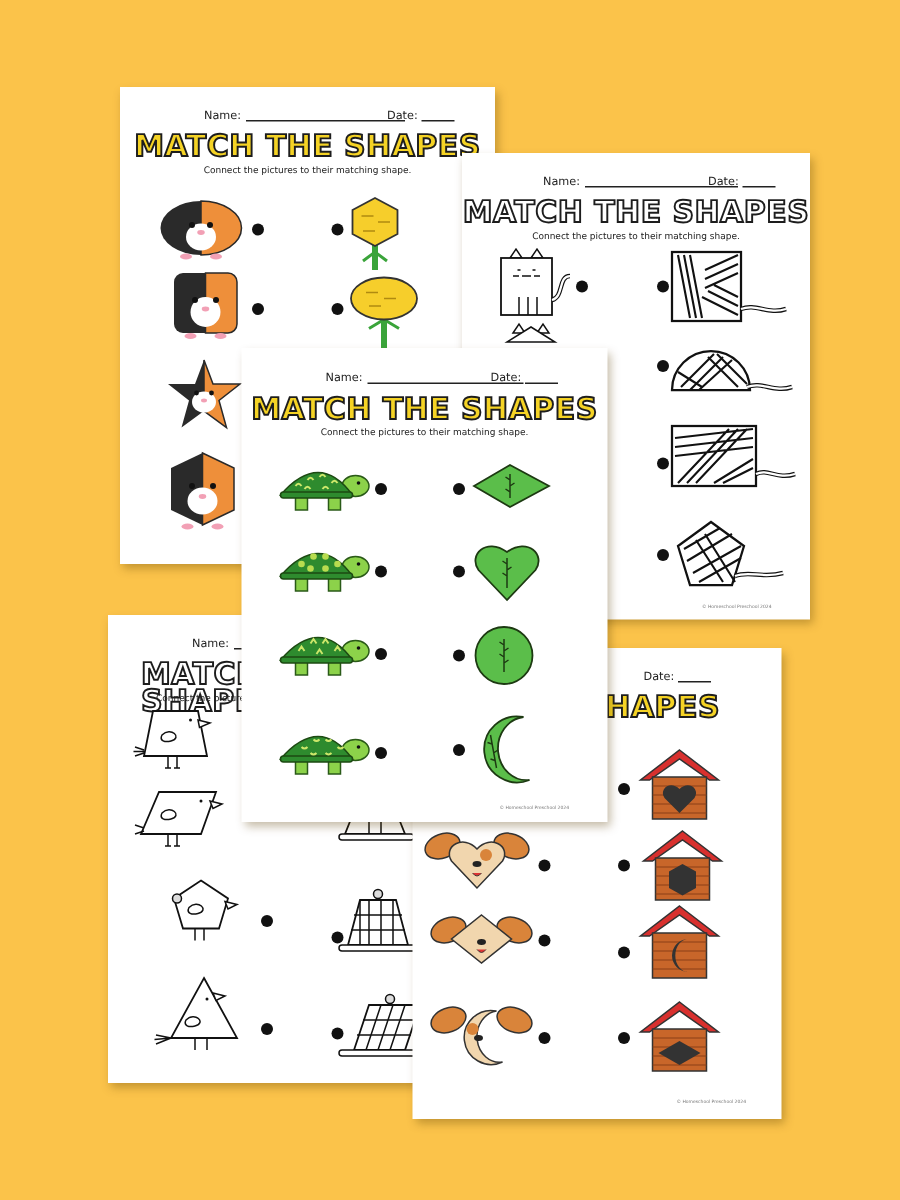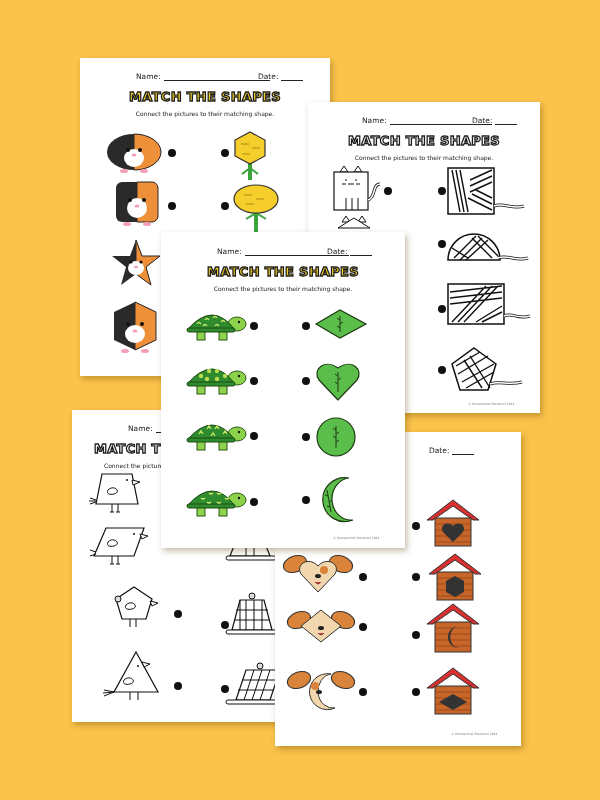--- a/index.html
+++ b/index.html
@@ -10,21 +10,21 @@
     box-shadow: 2px 3px 6px rgba(90,60,0,0.35);
     overflow: hidden;
   }
   .hdr { position: absolute; left: 0; right: 0; font-size: 7.5px; color: #222; }
   .hdr .name { position: absolute; padding-left: 42px; }
   .hdr .name-line { display: inline-block; border-bottom: 1px solid #222; vertical-align: bottom; margin-left: 3px; }
   .hdr .date { position: absolute; text-align: center; }
   .hdr .date-line { display: inline-block; border-bottom: 1px solid #222; width: 22px; vertical-align: bottom; margin-left: 3px; }
   .title {
     position: absolute; left: 0; right: 0; text-align: center;
-    font-family: "DejaVu Sans", sans-serif; font-weight: bold; font-size: 13px; letter-spacing: 0.3px;
+    font-family: "DejaVu Sans", sans-serif; font-weight: bold; font-size: 20px; letter-spacing: 0.3px;
     line-height: 18px;
   }
   .title.yellow { color: #F5D325; -webkit-text-stroke: 1.3px #1d1d1d; }
   .title.outline { color: #ffffff; -webkit-text-stroke: 1.3px #1d1d1d; }
   .subtitle { position: absolute; left: 0; right: 0; text-align: center; font-size: 6px; color: #222; }
   .dot { position: absolute; width: 8px; height: 8px; border-radius: 50%; background: #111; }
   .pic { position: absolute; }
   .copyright { position: absolute; font-size: 3px; color: #777; }
 </style>
 </head>

